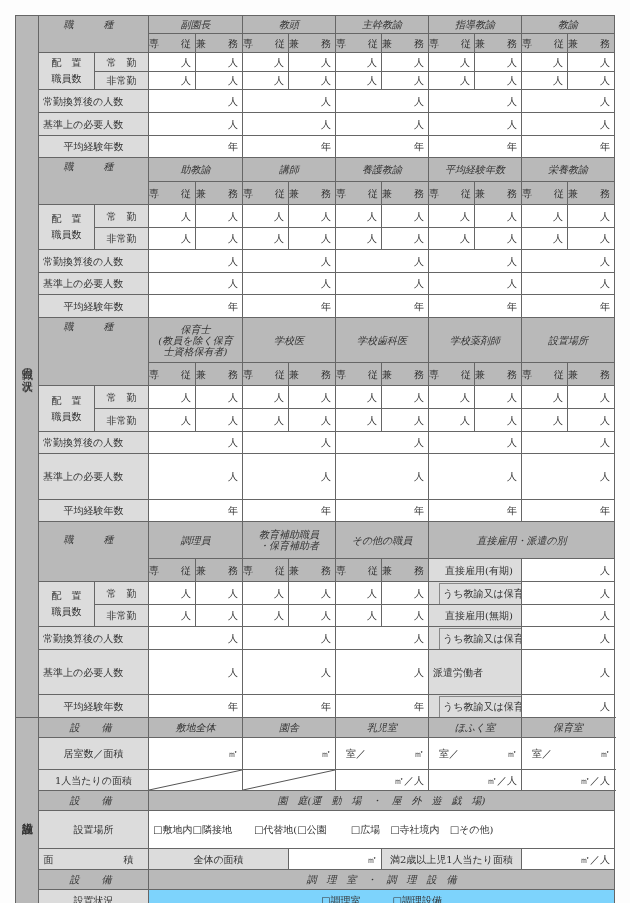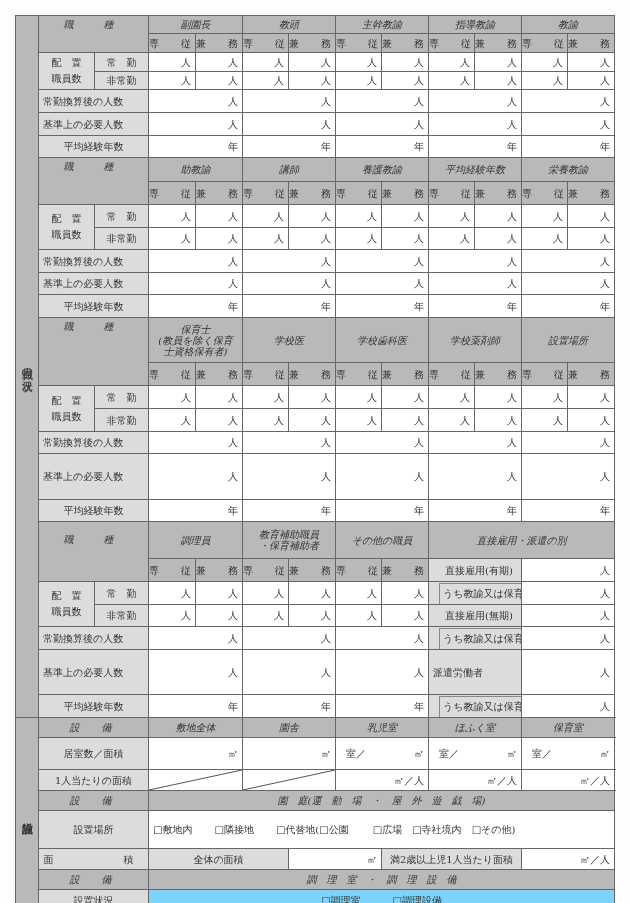--- a/index.html
+++ b/index.html
@@ -356,21 +356,21 @@
         <td class="v" colspan="2">㎡／人</td>
         <td class="v" colspan="2">㎡／人</td>
         <td class="v" colspan="2">㎡／人</td>
       </tr>
       <tr style="height:20px">
         <td class="hd" colspan="2" style="letter-spacing:6px">設　備</td>
     <td class="hd" colspan="10">園　庭(運　動　場　・　屋　外　遊　戯　場)</td>
       </tr>
       <tr style="height:38px">
         <td class="lb" colspan="2">設置場所</td>
-    <td class="chk" colspan="10"><span style="margin-right:22px">□敷地内</span><span style="margin-right:22px">□隣接地</span><span style="margin-right:24px">□代替地(□公園</span><span style="margin-right:10px">□広場</span><span style="margin-right:10px">□寺社境内</span><span style="margin-right:10px">□その他)</span></td>
+    <td class="chk" colspan="10"><span style="">□敷地内</span><span style="margin-right:22px">□隣接地</span><span style="margin-right:24px">□代替地(□公園</span><span style="margin-right:10px">□広場</span><span style="margin-right:10px">□寺社境内</span><span style="margin-right:10px">□その他)</span></td>
       </tr>
       <tr style="height:21px">
         <td class="lb" colspan="2" style="letter-spacing:10px">面　　　積</td>
     <td class="lb" colspan="3">全体の面積</td>
     <td class="v" colspan="2">㎡</td>
     <td class="lb" colspan="3">満2歳以上児1人当たり面積</td>
     <td class="v" colspan="2">㎡／人</td>
       </tr>
       <tr style="height:20px">
         <td class="hd" colspan="2" style="letter-spacing:6px">設　備</td>

